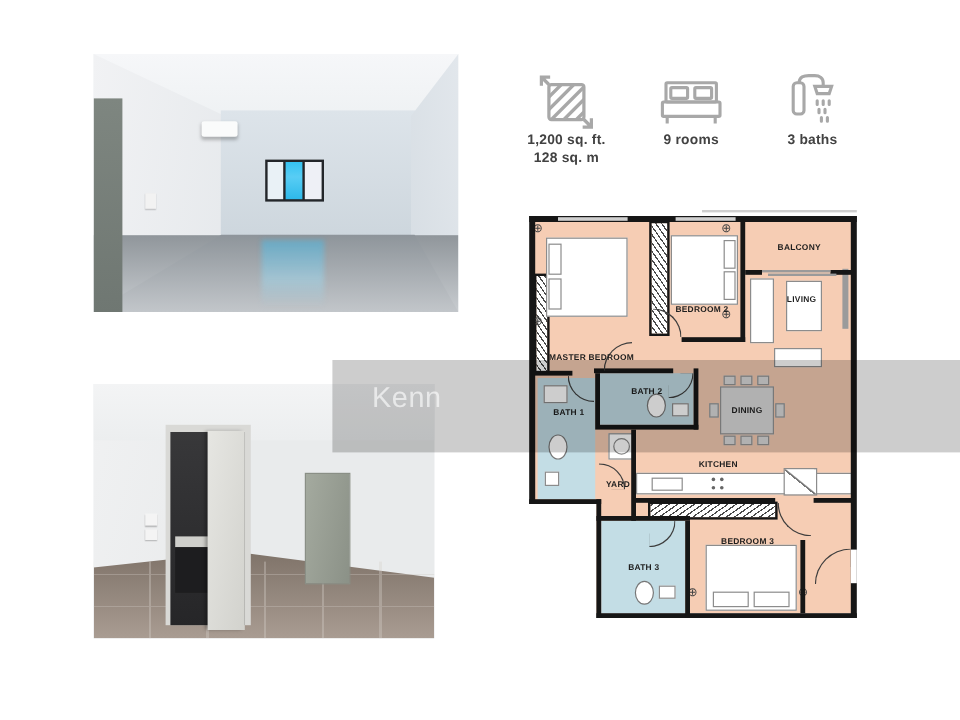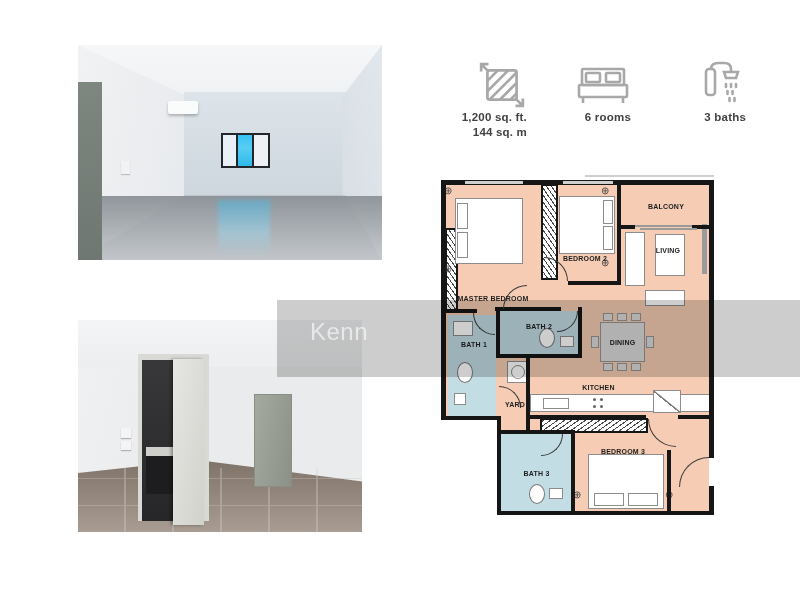--- a/index.html
+++ b/index.html
@@ -48,21 +48,21 @@
   #photo2 .counter{left:24%;top:60%;width:12%;height:4%;background:#cfcfcb;}
   #photo2 .counterdark{left:24%;top:64%;width:12%;height:18%;background:#1d1d1f;}
   #photo2 .dpanel{left:33.5%;top:18.5%;width:11%;height:78%;background:linear-gradient(100deg,#e6e6e2,#d2d2cd);
     box-shadow:-2px 0 3px rgba(0,0,0,.35);}
   #photo2 .rdoor{left:62%;top:35%;width:13.5%;height:44%;background:linear-gradient(100deg,#a4aa9f,#8b9187);
     border:1px solid #8a8f86;box-sizing:border-box;}
   #photo2 .switch{left:15%;top:51%;width:3.5%;height:4.5%;background:#f4f4f4;box-shadow:0 1px 1px rgba(0,0,0,.25);}
   #photo2 .switch2{left:15%;top:57%;width:3.5%;height:4.5%;background:#f4f4f4;box-shadow:0 1px 1px rgba(0,0,0,.25);}
 
   
-  .stat{position:absolute;width:110px;display:flex;flex-direction:column;align-items:flex-end;}
+  .stat{position:absolute;width:110px;display:flex;flex-direction:column;align-items:center;}
   .stat svg{display:block;}
   .stat .lbl{font-weight:700;font-size:11.5px;color:#424242;letter-spacing:.2px;line-height:15px;text-align:center;white-space:nowrap;}
 
   
   #plan{position:absolute;left:441px;top:172px;width:273px;height:343px;}
   #plan .r{position:absolute;background:var(--room,#f6cdb4);}
   #plan .b{position:absolute;background:var(--bath,#c3dde5);}
   #plan .w{position:absolute;background:var(--wall,#161616);}
   #plan .lab{position:absolute;font-weight:700;font-size:7px;line-height:9px;color:#1e1e1e;
     text-align:center;letter-spacing:.2px;}
@@ -124,35 +124,35 @@
   </div>
 
   <div class="stat" style="left:417px;top:60px;">
     <svg width="50" height="50" viewBox="0 0 48 48" fill="none" stroke="#a8a8a8" stroke-width="2.6">
       <rect x="10" y="10" width="28" height="28" rx="2"></rect>
       <path d="M10 20 L20 10 M10 30 L30 10 M12 38 L38 12 M22 38 L38 22 M32 38 L38 32"></path>
       <path d="M10 10 L4 4 M4 11 L4 4 L11 4"></path>
       <path d="M38 38 L44 44 M44 37 L44 44 L37 44"></path>
     </svg>
     <div class="lbl">1,200 sq. ft.</div>
-    <div class="lbl">144 sq. m</div>
+    <div class="lbl">128 sq. m</div>
   </div>
 
   <div class="stat" style="left:521px;top:62px;">
     <svg width="56" height="48" viewBox="0 0 56 48" fill="none" stroke="#a8a8a8" stroke-width="2.6">
       <rect x="7" y="7" width="42" height="16" rx="1"></rect>
       <rect x="11" y="11" width="14" height="9" rx="1"></rect>
       <rect x="31" y="11" width="14" height="9" rx="1"></rect>
       <rect x="4" y="23" width="48" height="12" rx="1"></rect>
       <path d="M8 35 v6 M48 35 v6"></path>
     </svg>
-    <div class="lbl">6 rooms</div>
-  </div>
-
-  <div class="stat" style="left:636px;top:60px;">
+    <div class="lbl">9 rooms</div>
+  </div>
+
+  <div class="stat" style="left:622px;top:60px;">
     <svg width="48" height="50" viewBox="0 0 48 50" fill="none" stroke="#a8a8a8" stroke-width="2.6">
       <rect x="8" y="9" width="9" height="26" rx="3"></rect>
       <path d="M13 9 c0-5 4-6 8-6 h5 c4 0 7 2 7 6 v3"></path>
       <path d="M26 12 h14 l-2 6 h-10 z"></path>
       <path d="M28 24 v3 M33 24 v3 M38 24 v3 M29.5 31 v3 M34.5 31 v3 M31.5 38 v3 M36.5 38 v3" stroke-linecap="round"></path>
     </svg>
     <div class="lbl">3 baths</div>
   </div>
 
   <div id="plan">

